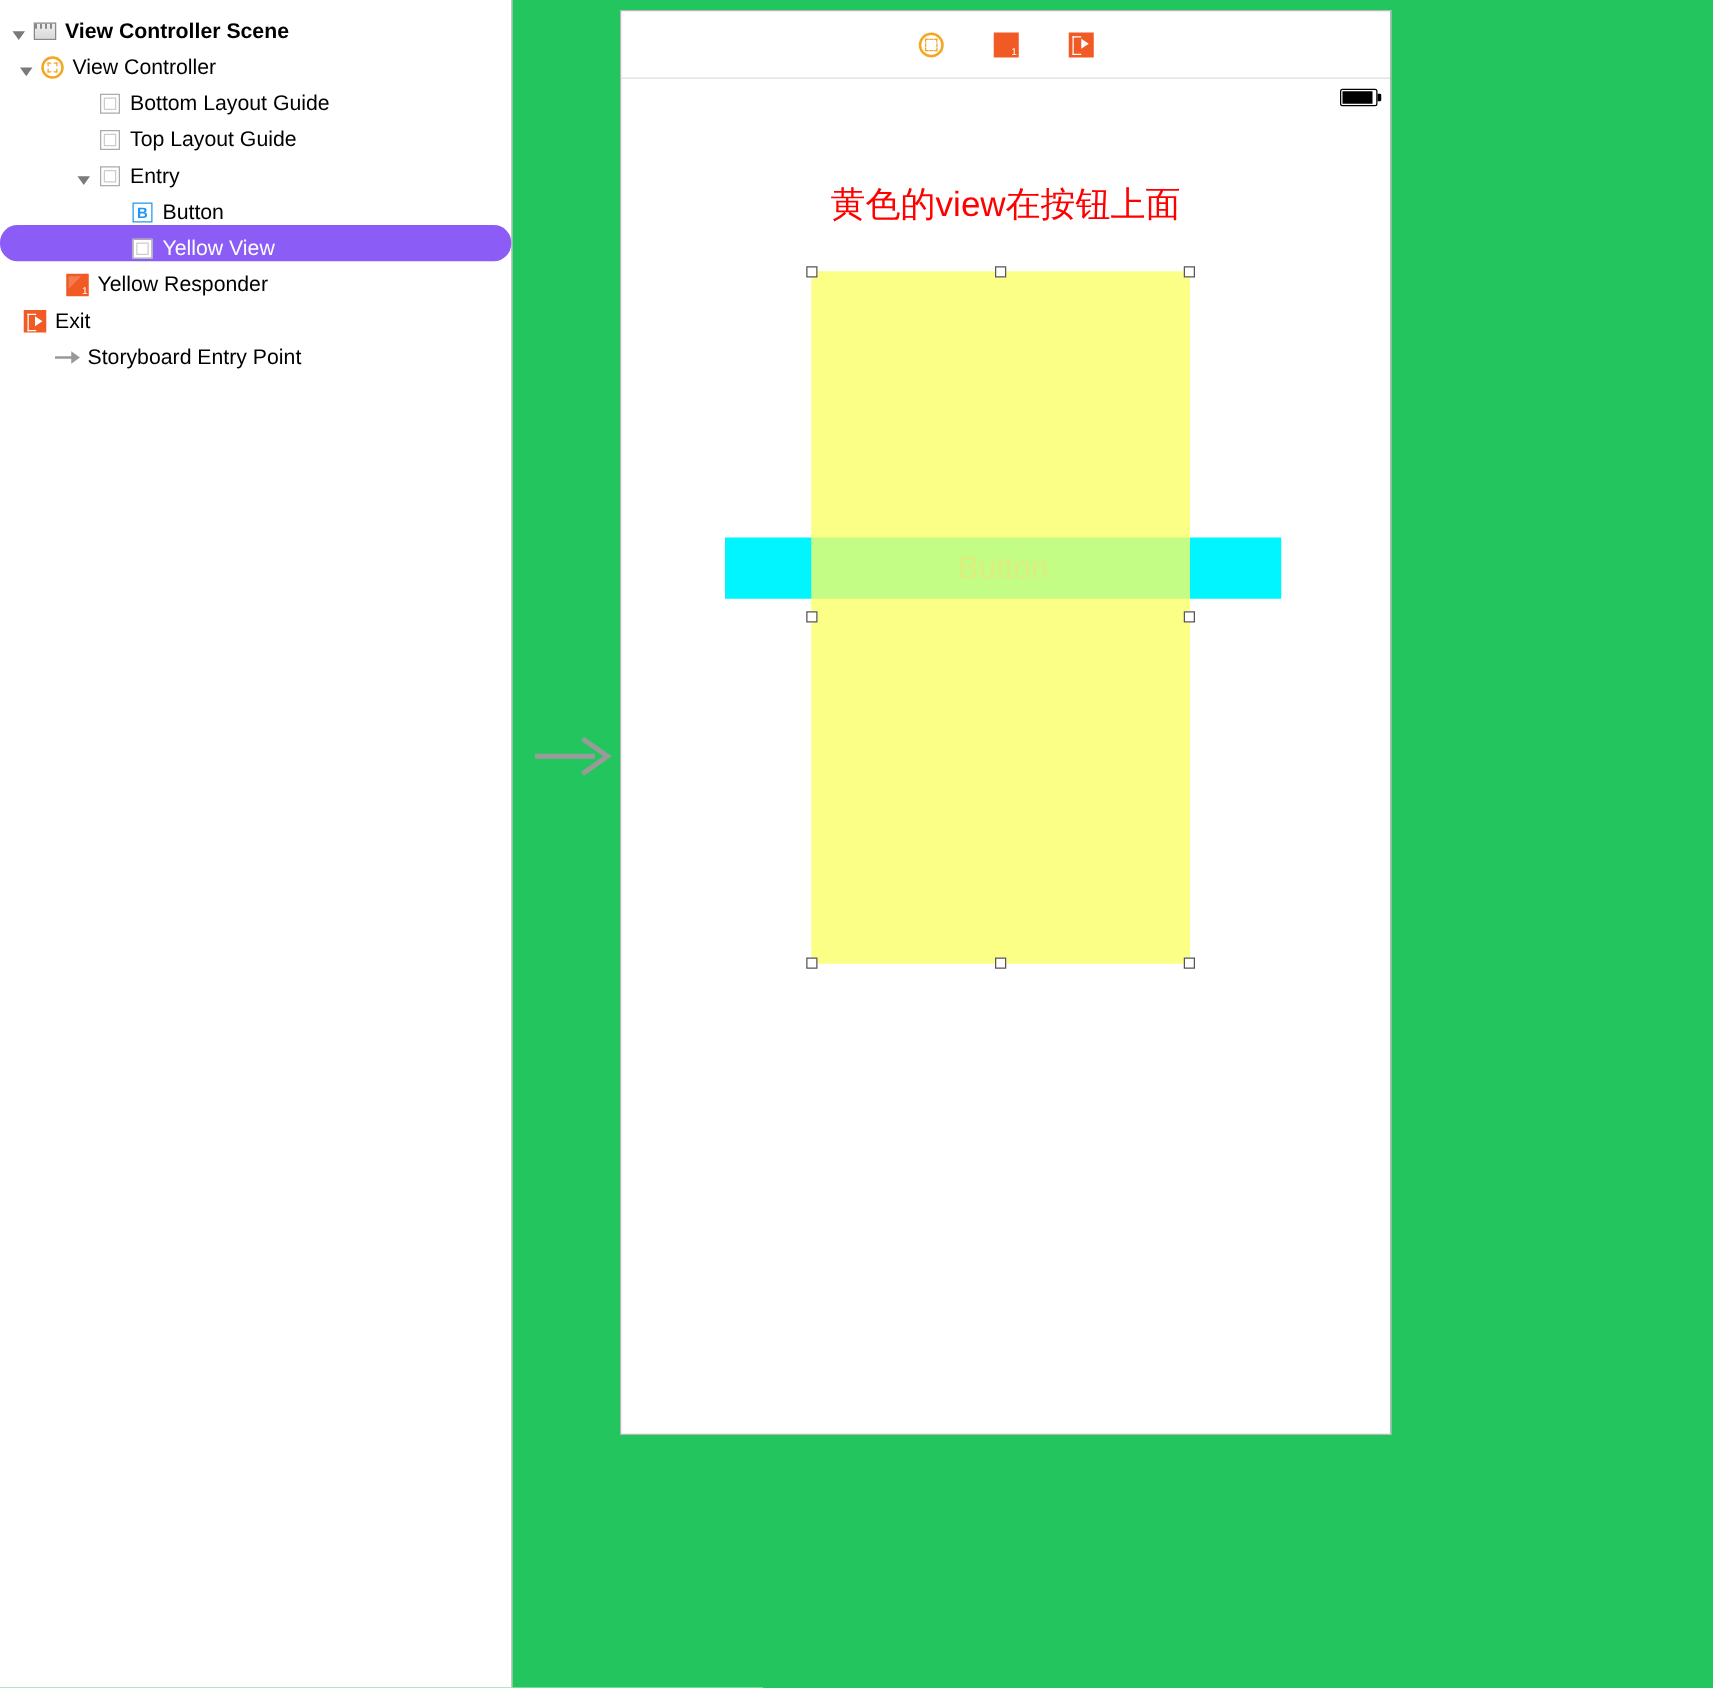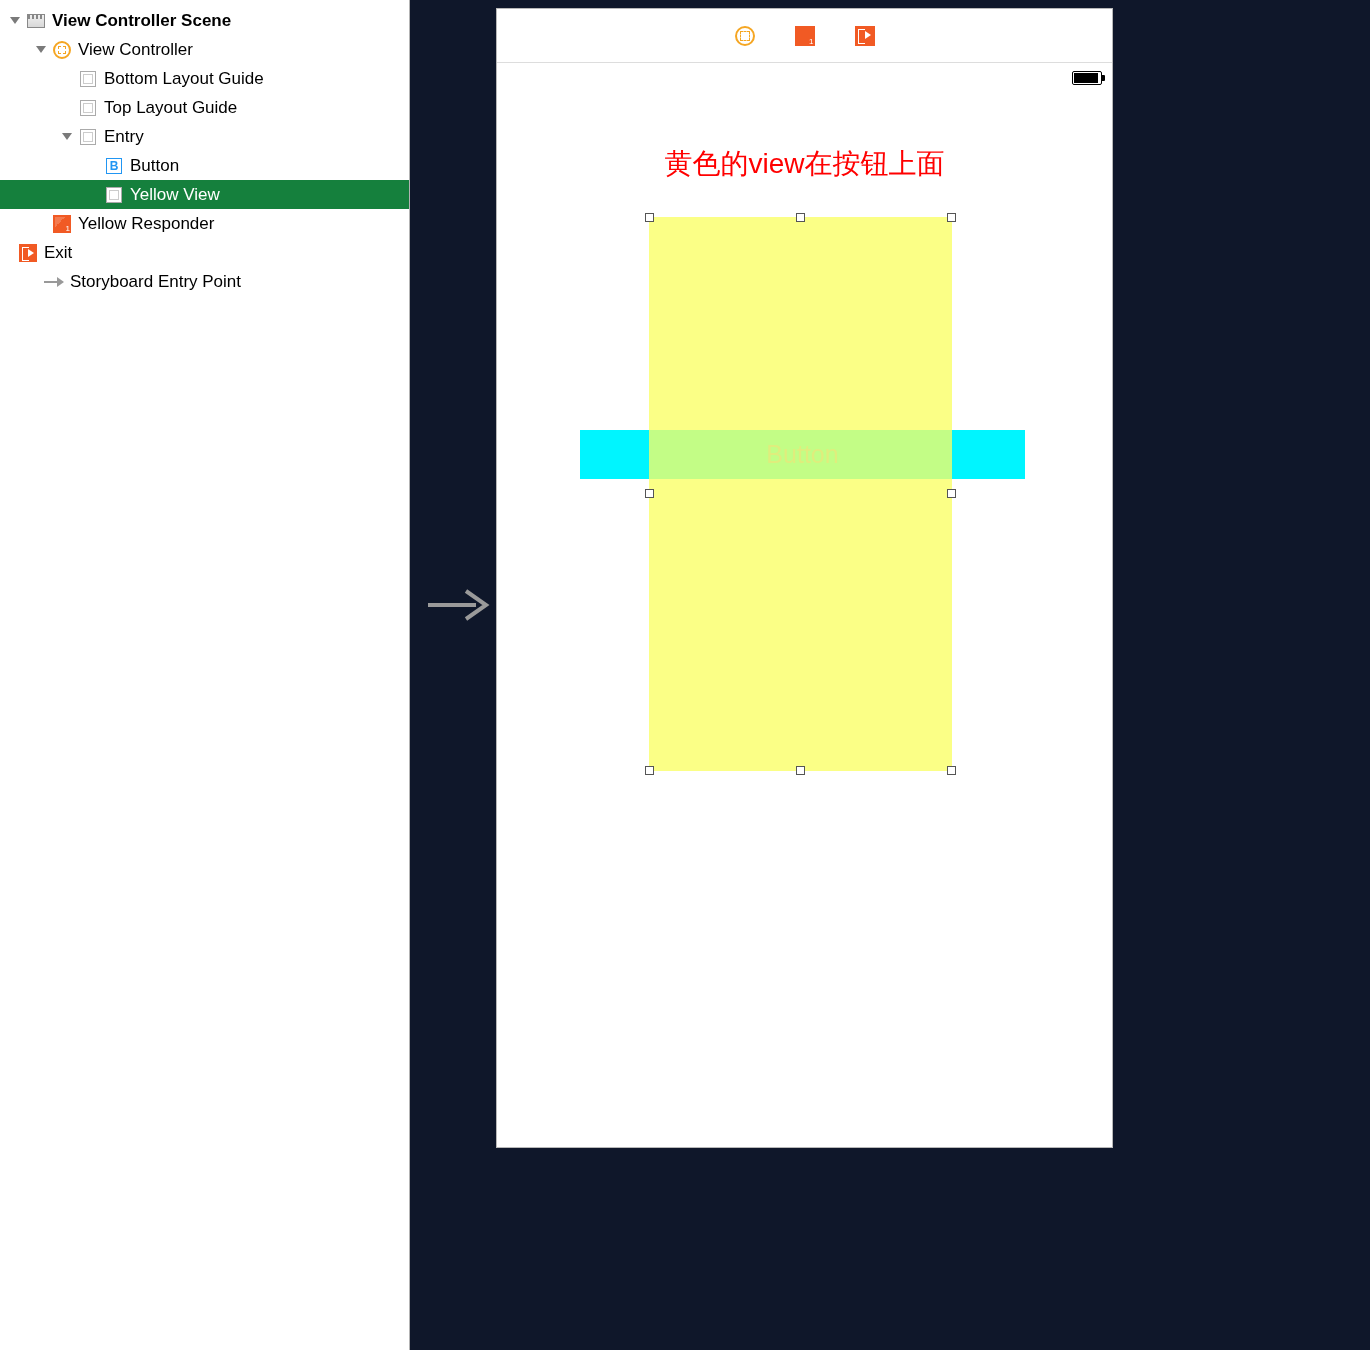--- a/index.html
+++ b/index.html
@@ -14,30 +14,31 @@
     }
     .outline-panel {
       width: 410px;
       height: 100%;
       border-right: 1px solid #b3b3b3;
       background: #fff;
       padding-top: 6px;
     }
     .tree-row {
       display: flex;
-      align-items: center;
+      align-items: flex-end;
       height: 29px;
       font-size: 17px;
       color: #000;
       white-space: nowrap;
       cursor: default;
     }
     .tree-row.selected {
-      background: #15803d;
+      background: #8b5cf6;
       color: #fff;
+      border-radius: 14px;
     }
     .disclosure {
       width: 14px;
       height: 14px;
       margin-right: 4px;
       display: inline-flex;
       align-items: center;
       justify-content: center;
     }
     .disclosure.none { visibility: hidden; }
@@ -135,21 +136,21 @@
     .arrow-icon::after {
       content:""; position:absolute; right:0; top:2px;
       width:0; height:0;
       border-top:5px solid transparent;
       border-bottom:5px solid transparent;
       border-left:7px solid #999;
     }
     .canvas-area {
       flex: 1;
       position: relative;
-      background: #0f172a;
+      background: #22c55e;
     }
     .entry-arrow {
       position: absolute;
       left: 18px; top: 585px;
       width: 65px; height: 40px;
     }
     .entry-arrow svg { width:100%; height:100%; }
     .device-frame {
       position: absolute;
       left: 86px; top: 8px;
@@ -232,21 +233,21 @@
 <div class="outline-panel">
   <div class="tree-row" style="padding-left:8px">
     <span class="disclosure">
         <span class="tri-down"></span>
       </span>
     <span class="icon">
         <span class="scene-icon"></span>
       </span>
     <span class="bold">View Controller Scene</span>
   </div>
-  <div class="tree-row" style="padding-left:34px">
+  <div class="tree-row" style="padding-left:14px">
     <span class="disclosure">
         <span class="tri-down"></span>
       </span>
     <span class="icon">
         <span class="vc-icon"></span>
       </span>
     <span>View Controller</span>
   </div>
   <div class="tree-row" style="padding-left:60px">
     <span class="disclosure none"></span>

